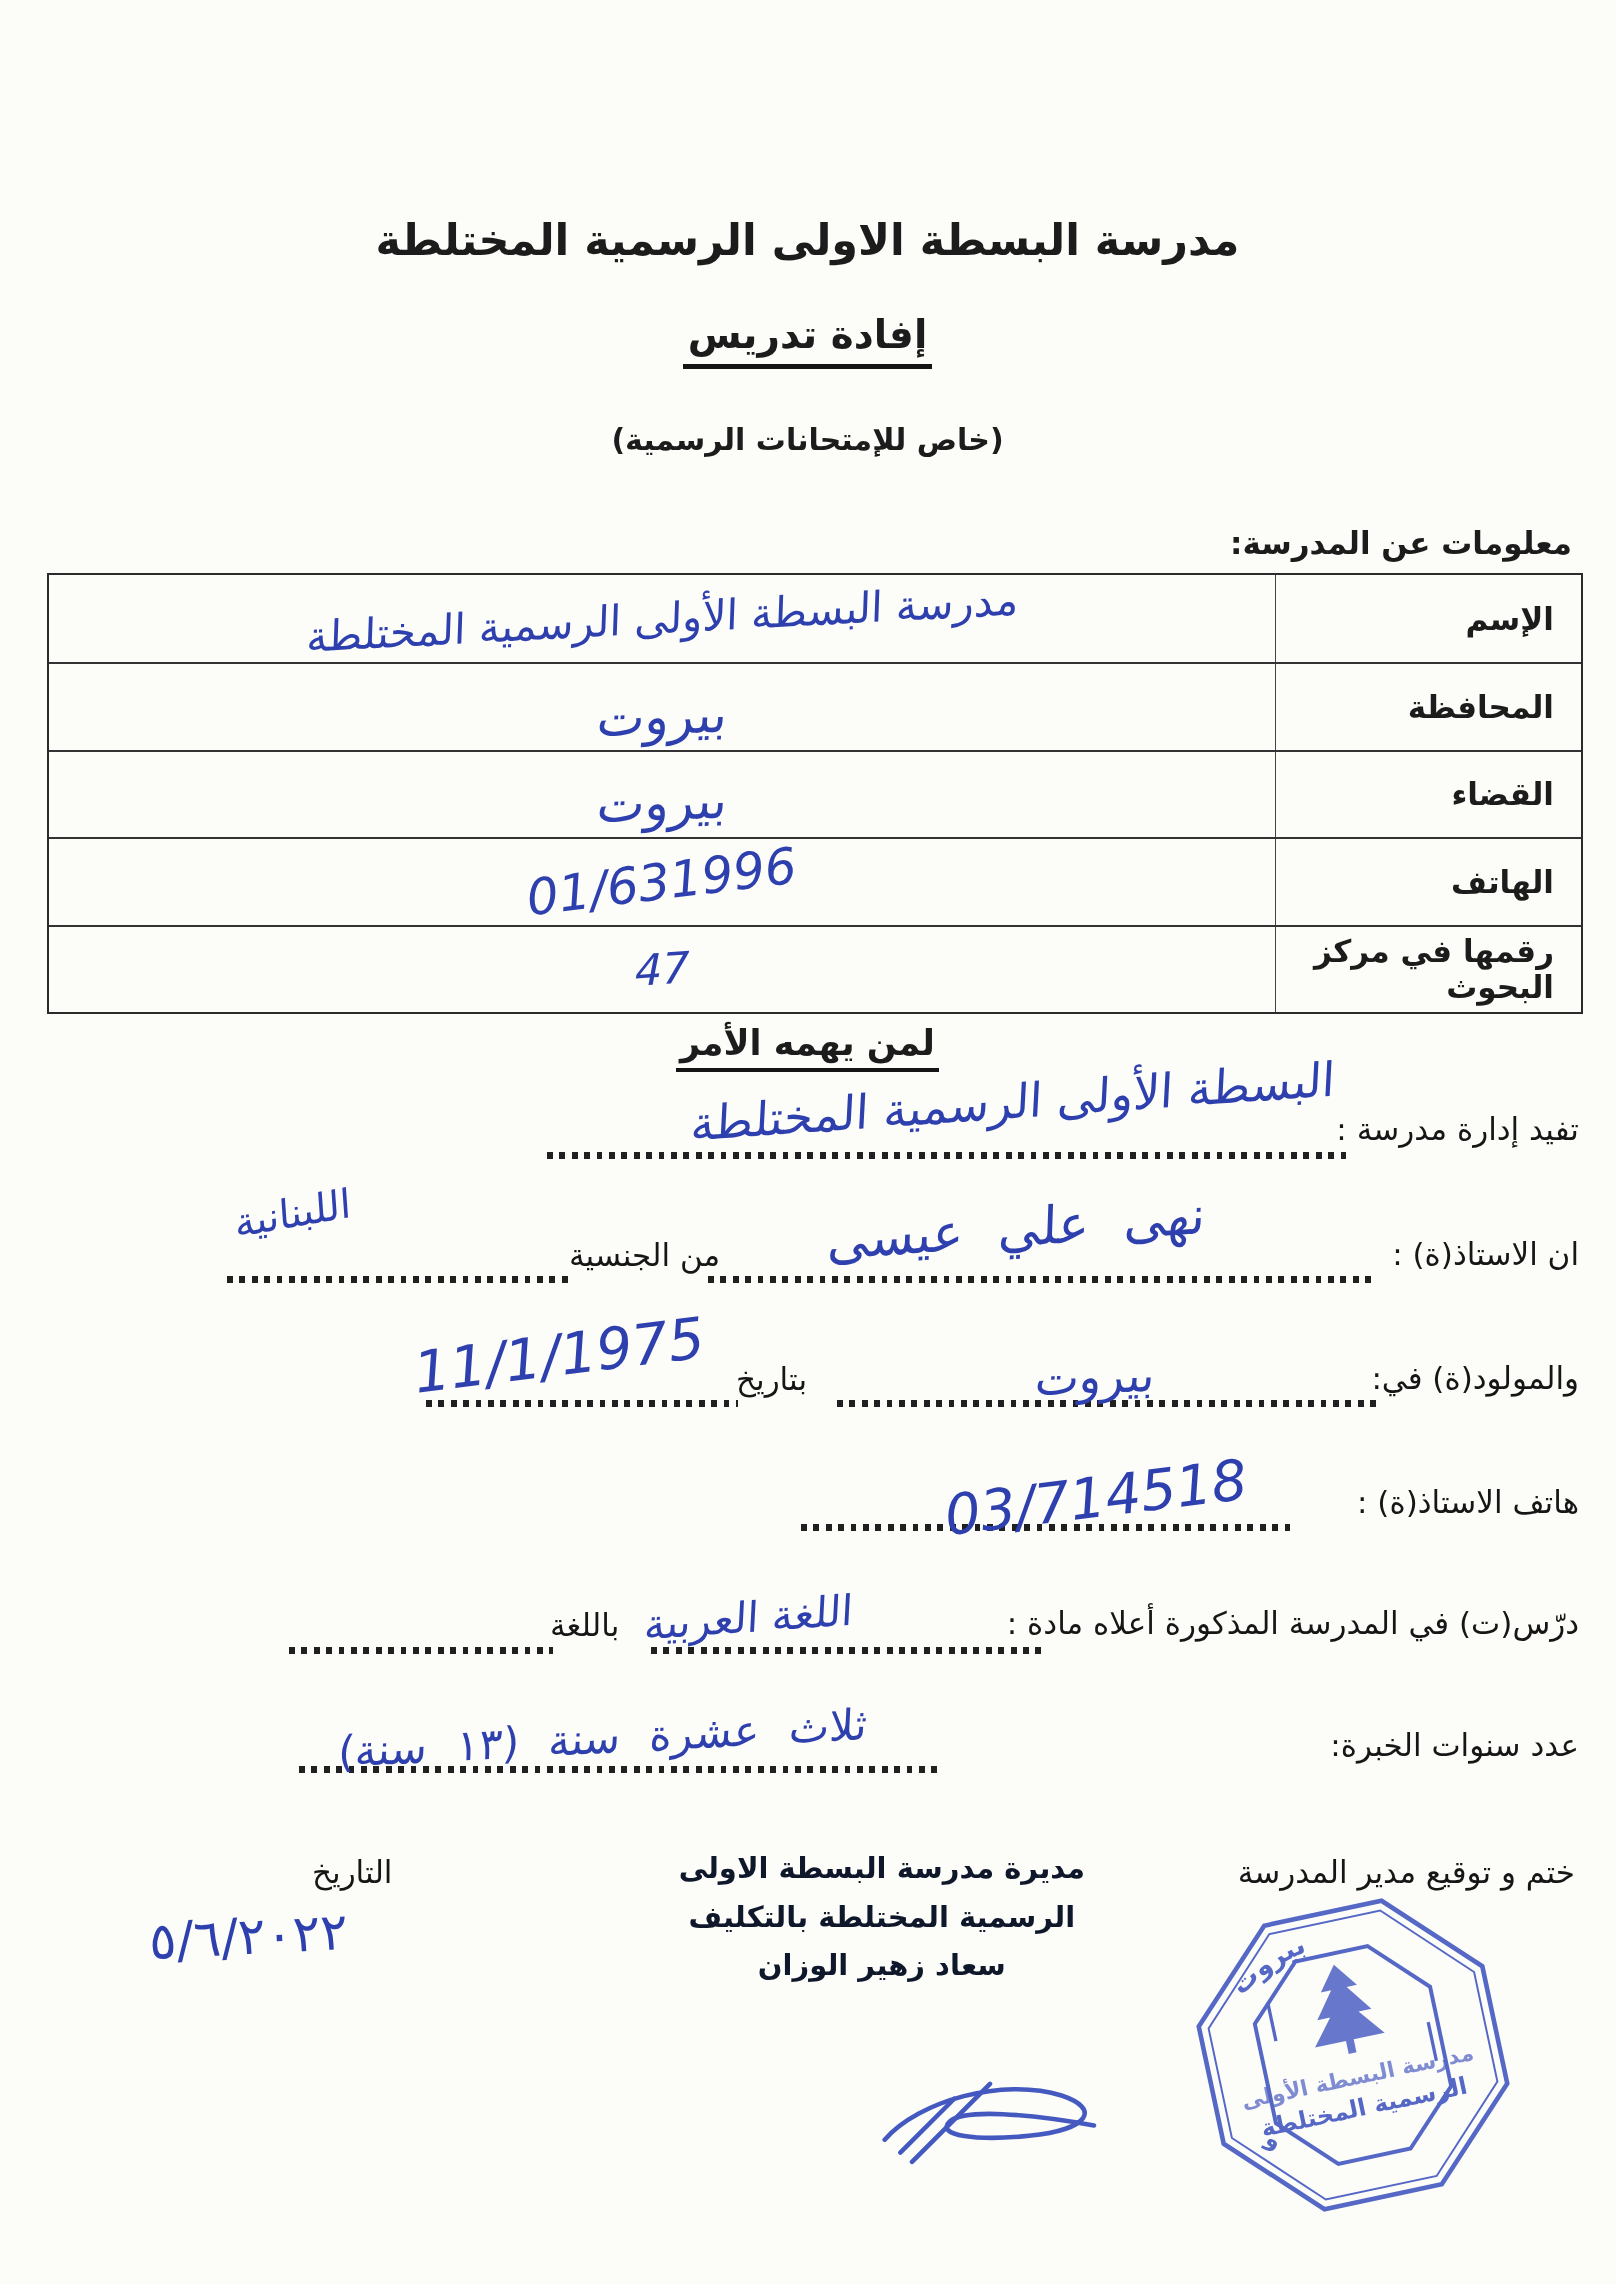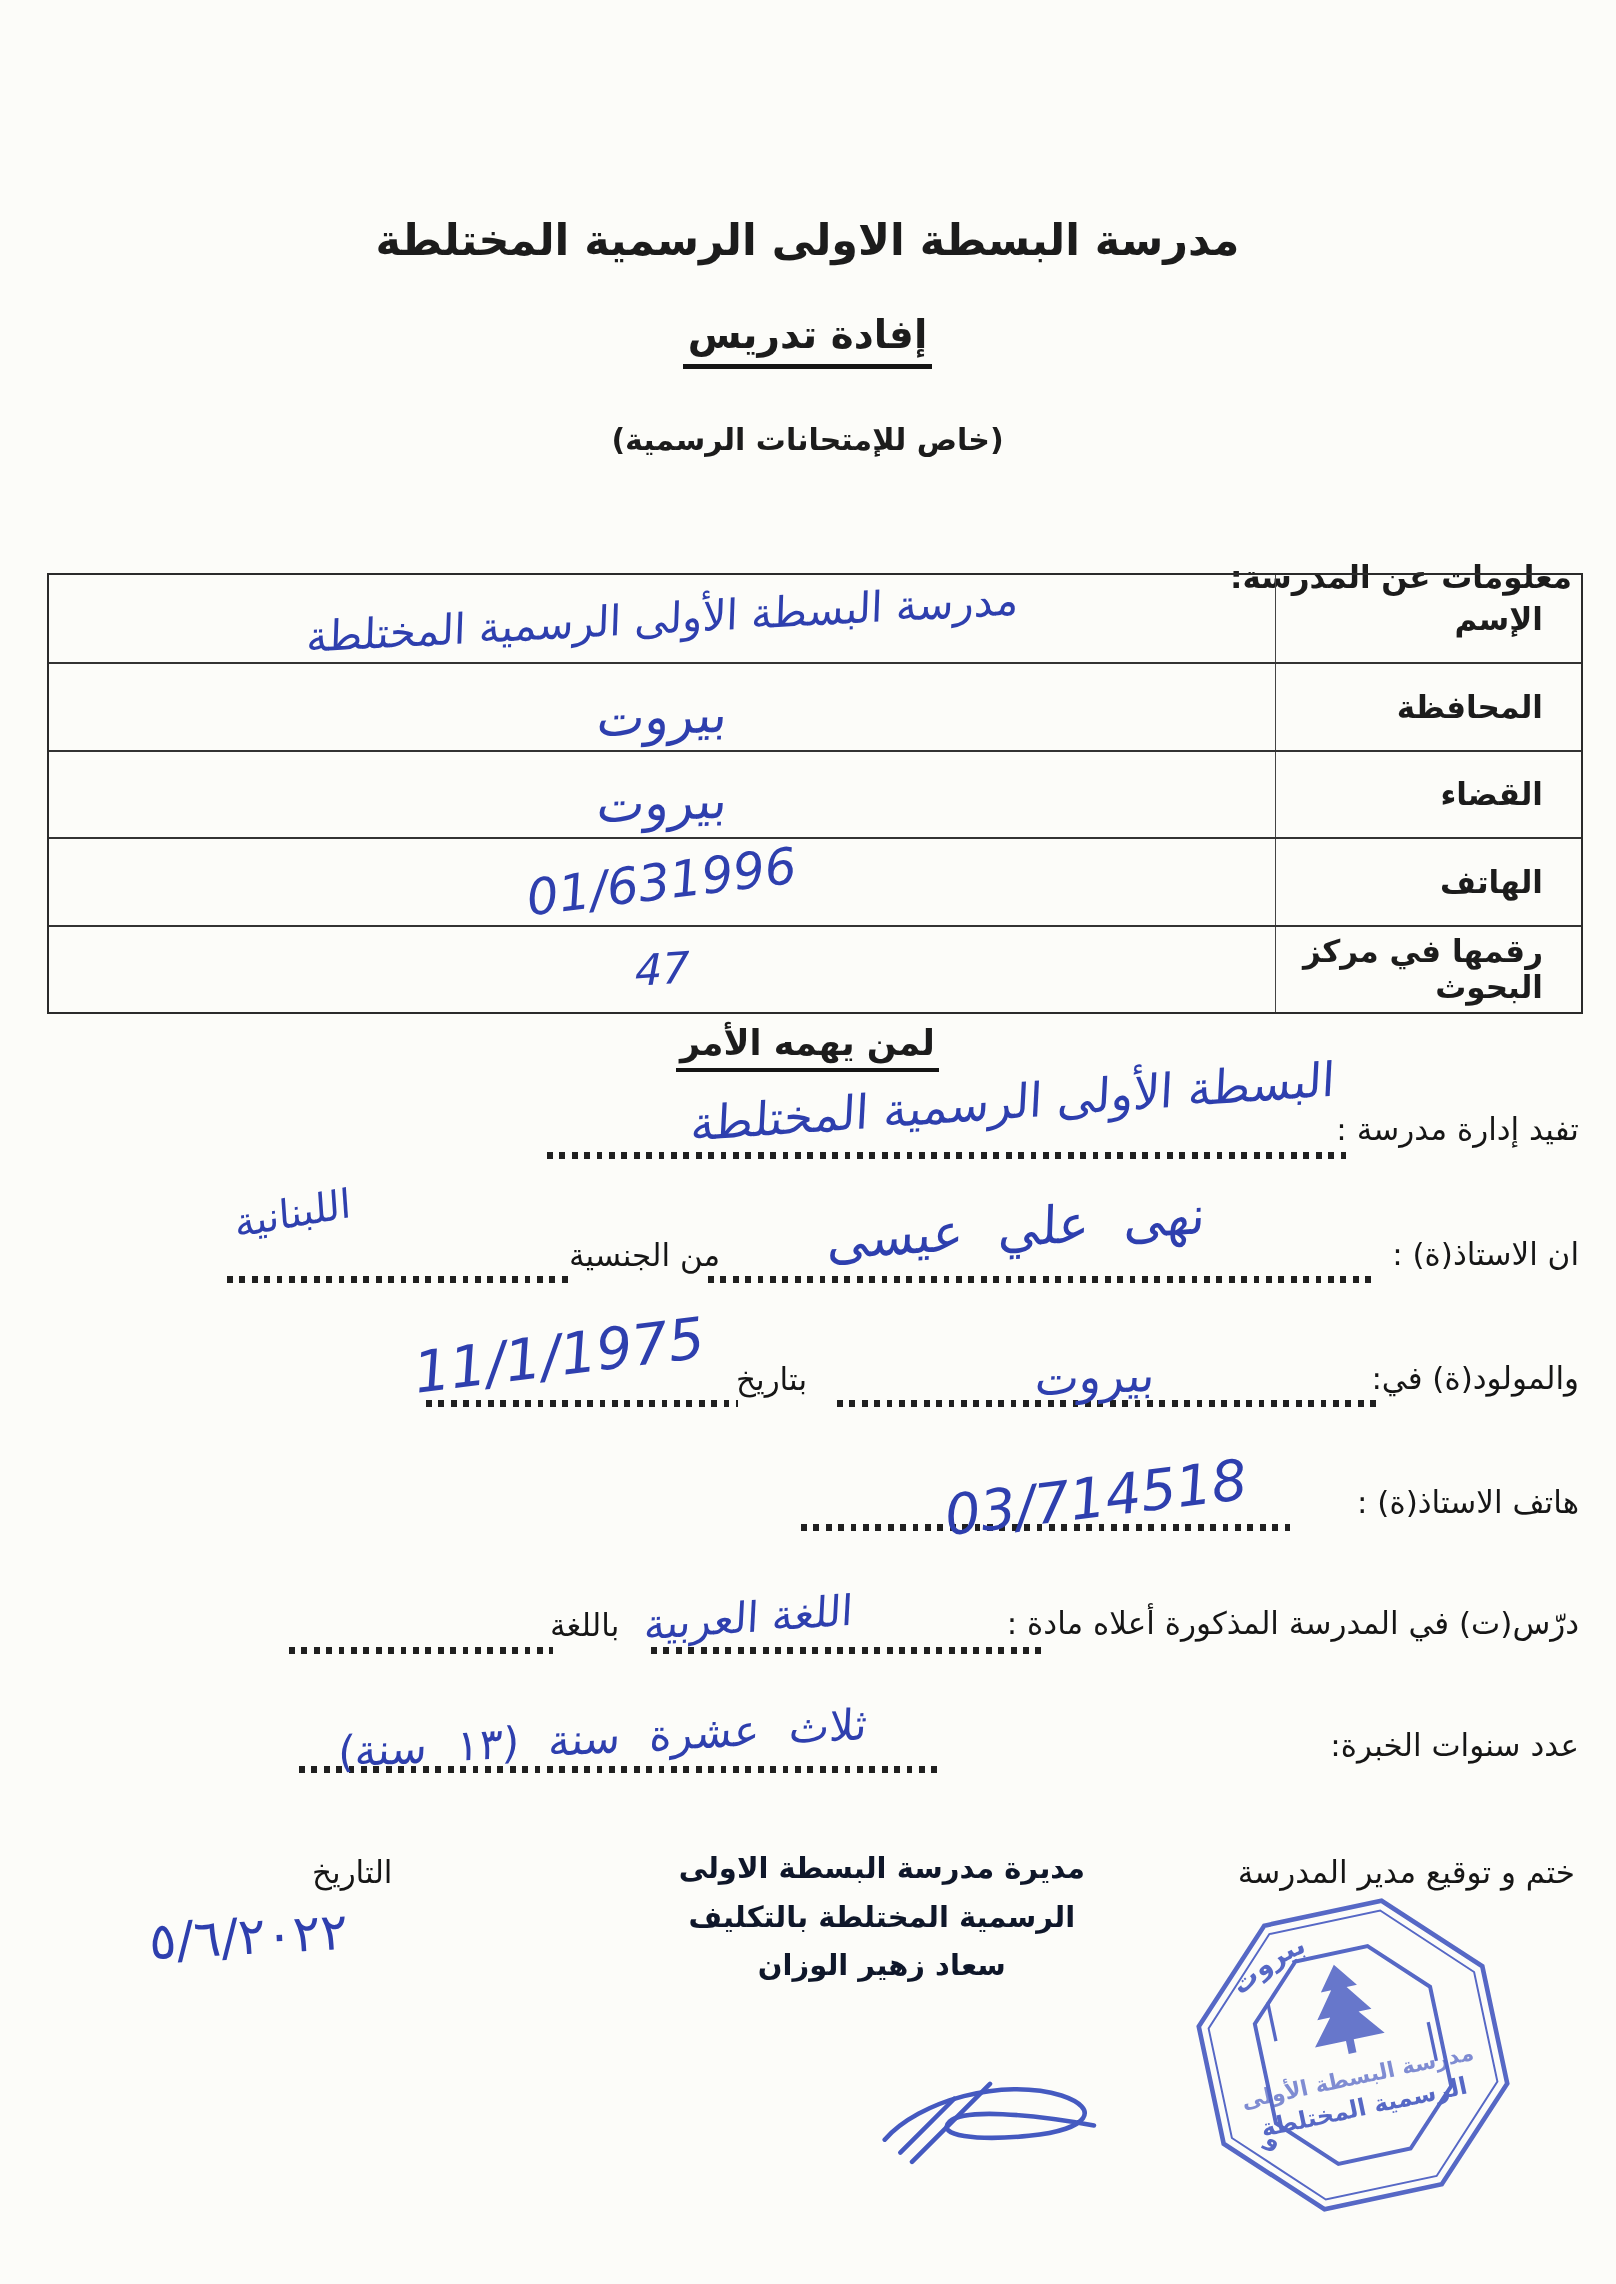--- a/index.html
+++ b/index.html
@@ -11,33 +11,33 @@
     color:#1c1c1c;
     overflow:hidden;
     direction:rtl;
   }
   .centered{position:absolute;left:0;width:100%;text-align:center;}
   .doc-title{top:215px;font-size:43px;font-weight:bold;letter-spacing:0.7px;}
   .doc-subtitle-wrap{top:312px;}
   .doc-subtitle{display:inline-block;font-size:39px;font-weight:bold;
     border-bottom:5.9px solid #151515;padding:0 5.2px 6.5px 5.2px;}
   .doc-note{top:422px;font-size:30px;font-weight:bold;}
-  .info-heading{position:absolute;top:525px;right:44px;font-size:31px;font-weight:bold;margin-top:34px;}
+  .info-heading{position:absolute;top:525px;right:44px;font-size:31px;font-weight:bold;}
 
   
   .info-table{
     position:absolute;top:573px;left:48px;width:1536px;height:441px;
     border:2.6px solid #2b2b2b;box-sizing:border-box;
     display:grid;grid-template-rows:repeat(5,1fr);
   }
   .t-row{display:grid;grid-template-columns:306px 1fr;box-sizing:border-box;}
   .t-row + .t-row{border-top:2px solid #333;}
   .t-label{
     border-left:1.3px solid #444;display:flex;align-items:center;
-    padding-right:38px;font-size:31px;font-weight:bold;box-sizing:border-box;
+    padding-right:27px;font-size:31px;font-weight:bold;box-sizing:border-box;
   }
   .t-value{display:flex;align-items:center;justify-content:center;overflow:visible;}
 
   
   .hw{color:#2e3fae;white-space:nowrap;font-family:"DejaVu Sans",sans-serif;}
   .hw-abs{position:absolute;color:#2e3fae;white-space:nowrap;}
   .ltr{direction:ltr;unicode-bidi:isolate;font-style:italic;}
 
   .hw-r0{font-size:42px;transform:rotate(-3deg) skewX(-5deg);}
   .hw-r1{font-size:51px;transform:rotate(-2deg) skewX(-6deg);margin-top:19.6px;}

